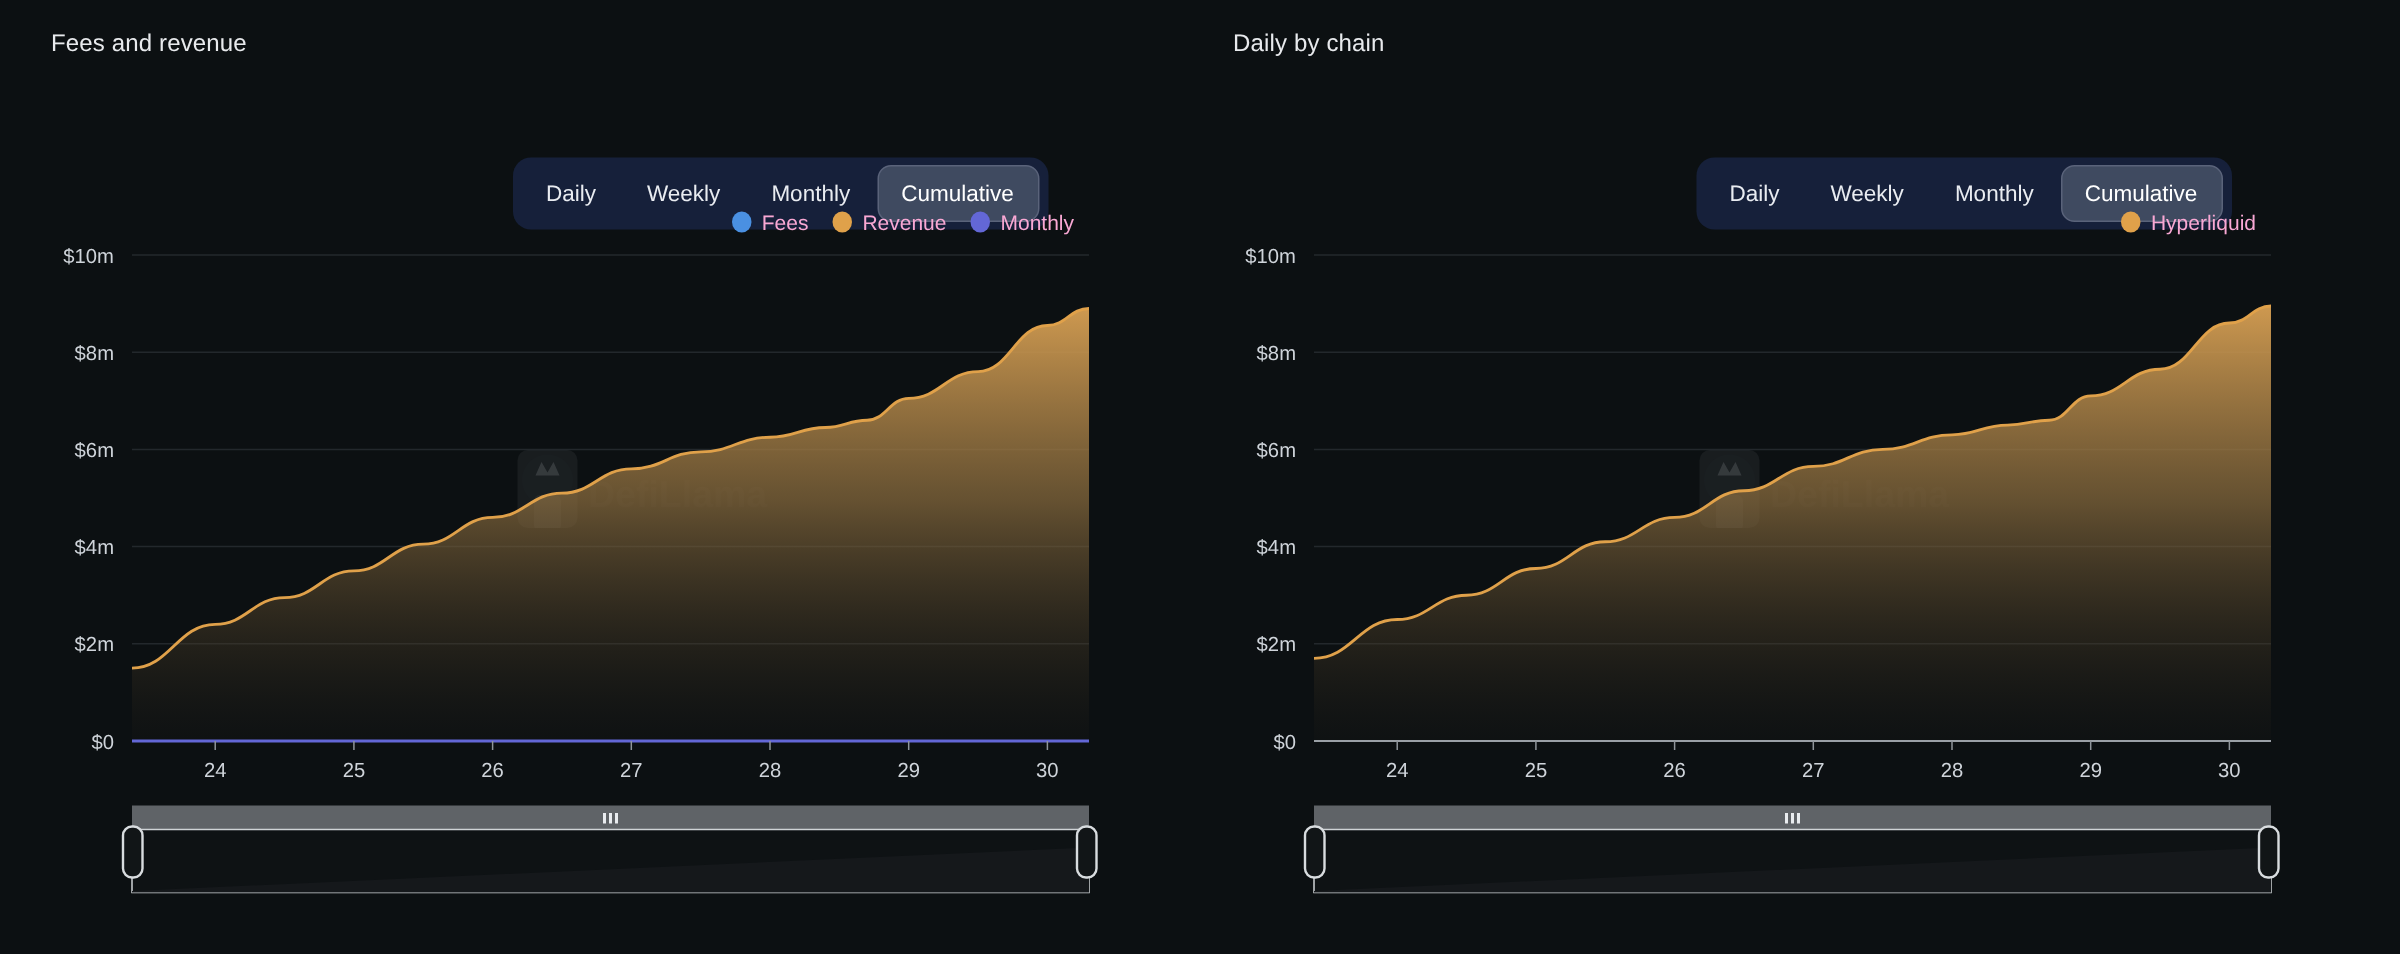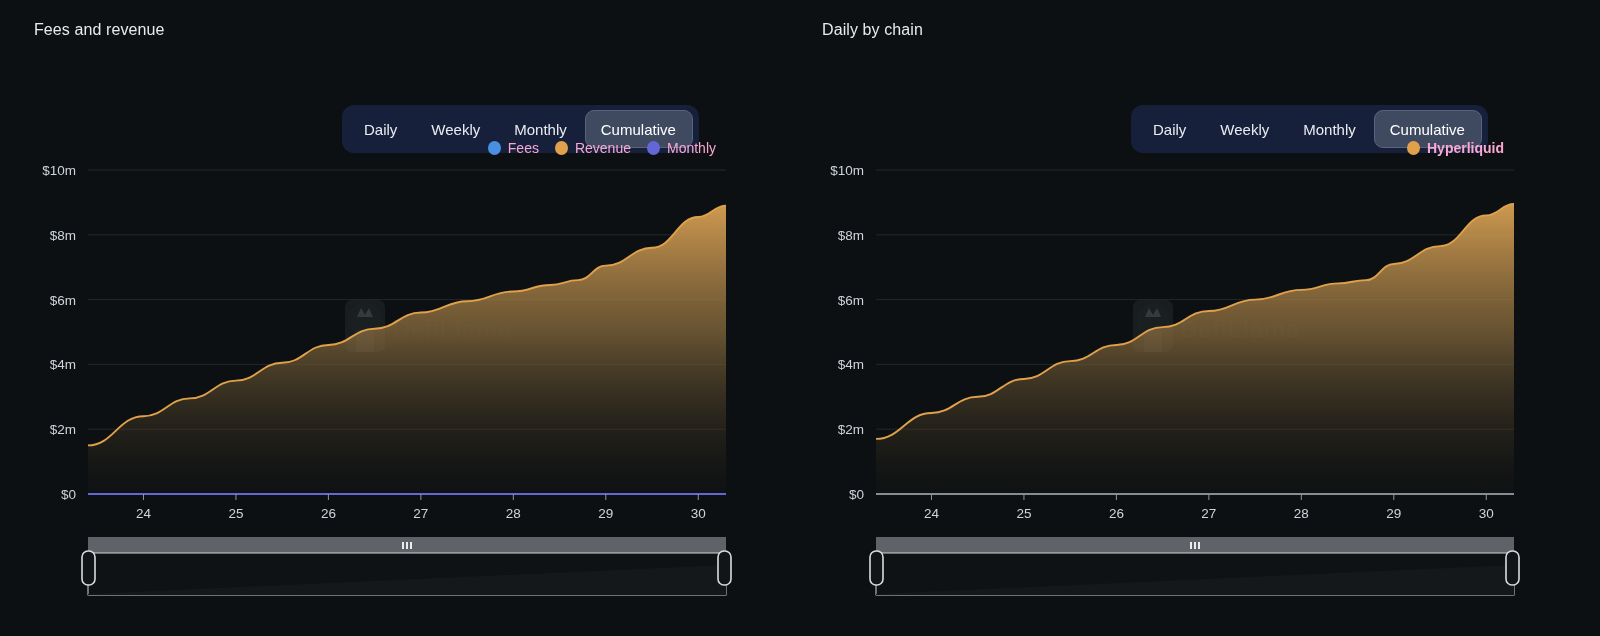--- a/index.html
+++ b/index.html
@@ -69,21 +69,21 @@
     position: absolute;
     top: 137px;
     height: 22px;
     display: flex;
     align-items: center;
     gap: 10px;
     font-size: 14px;
     color: #f9a8d4;
   }
   .panel.left .legend { right: 78px; }
-  .panel.right .legend { right: 90px; font-weight: bold; }
+  .panel.right .legend { right: 90px; }
   .legend-item { display: flex; align-items: center; gap: 7px; margin-right: 6px; }
   .legend-dot { width: 13px; height: 14px; border-radius: 50%; display: block; }
 
   
   .chart-wrap { position: absolute; left: 0; top: 0; width: 800px; height: 636px; }
   .chart-svg { position: absolute; left: 0; top: 0; }
 
   .axis-label {
     fill: #cfd4da;
     font-size: 13.5px;

